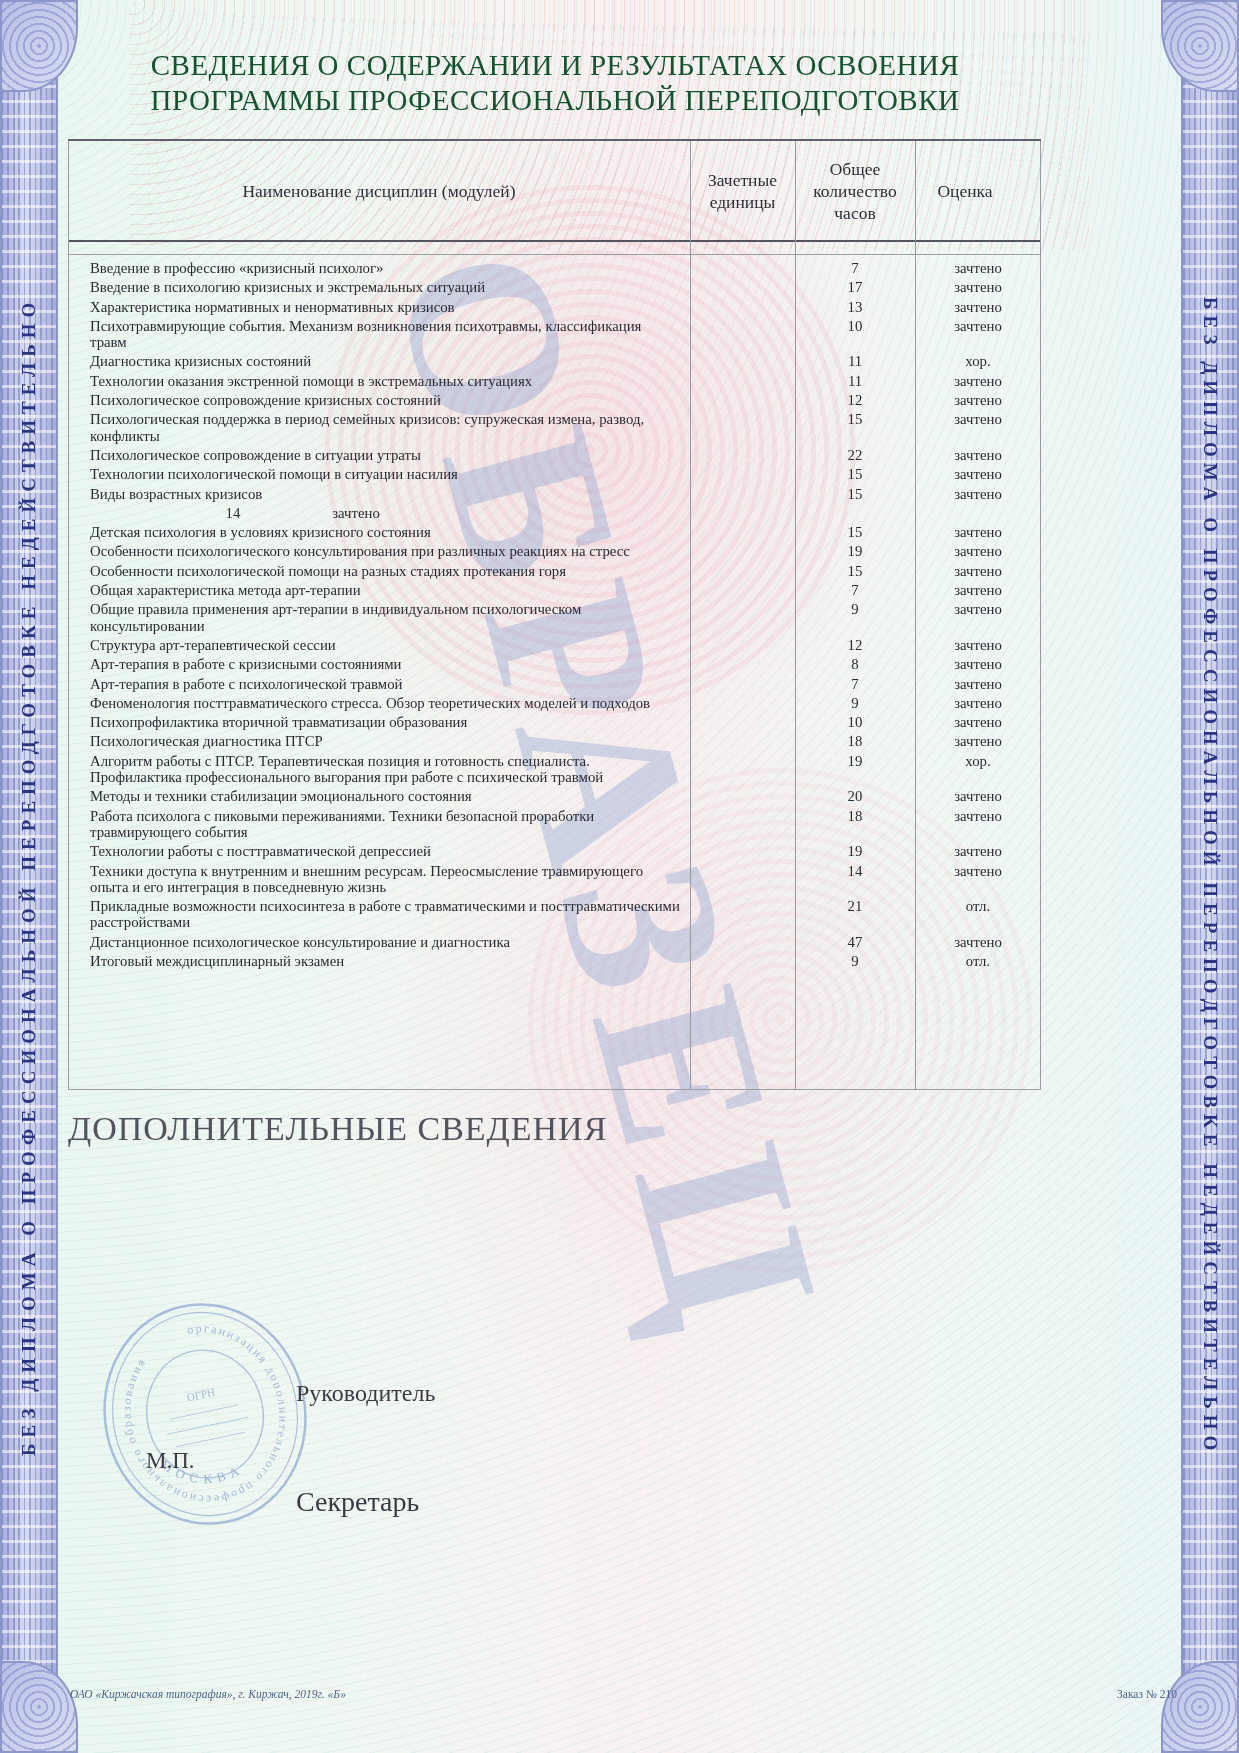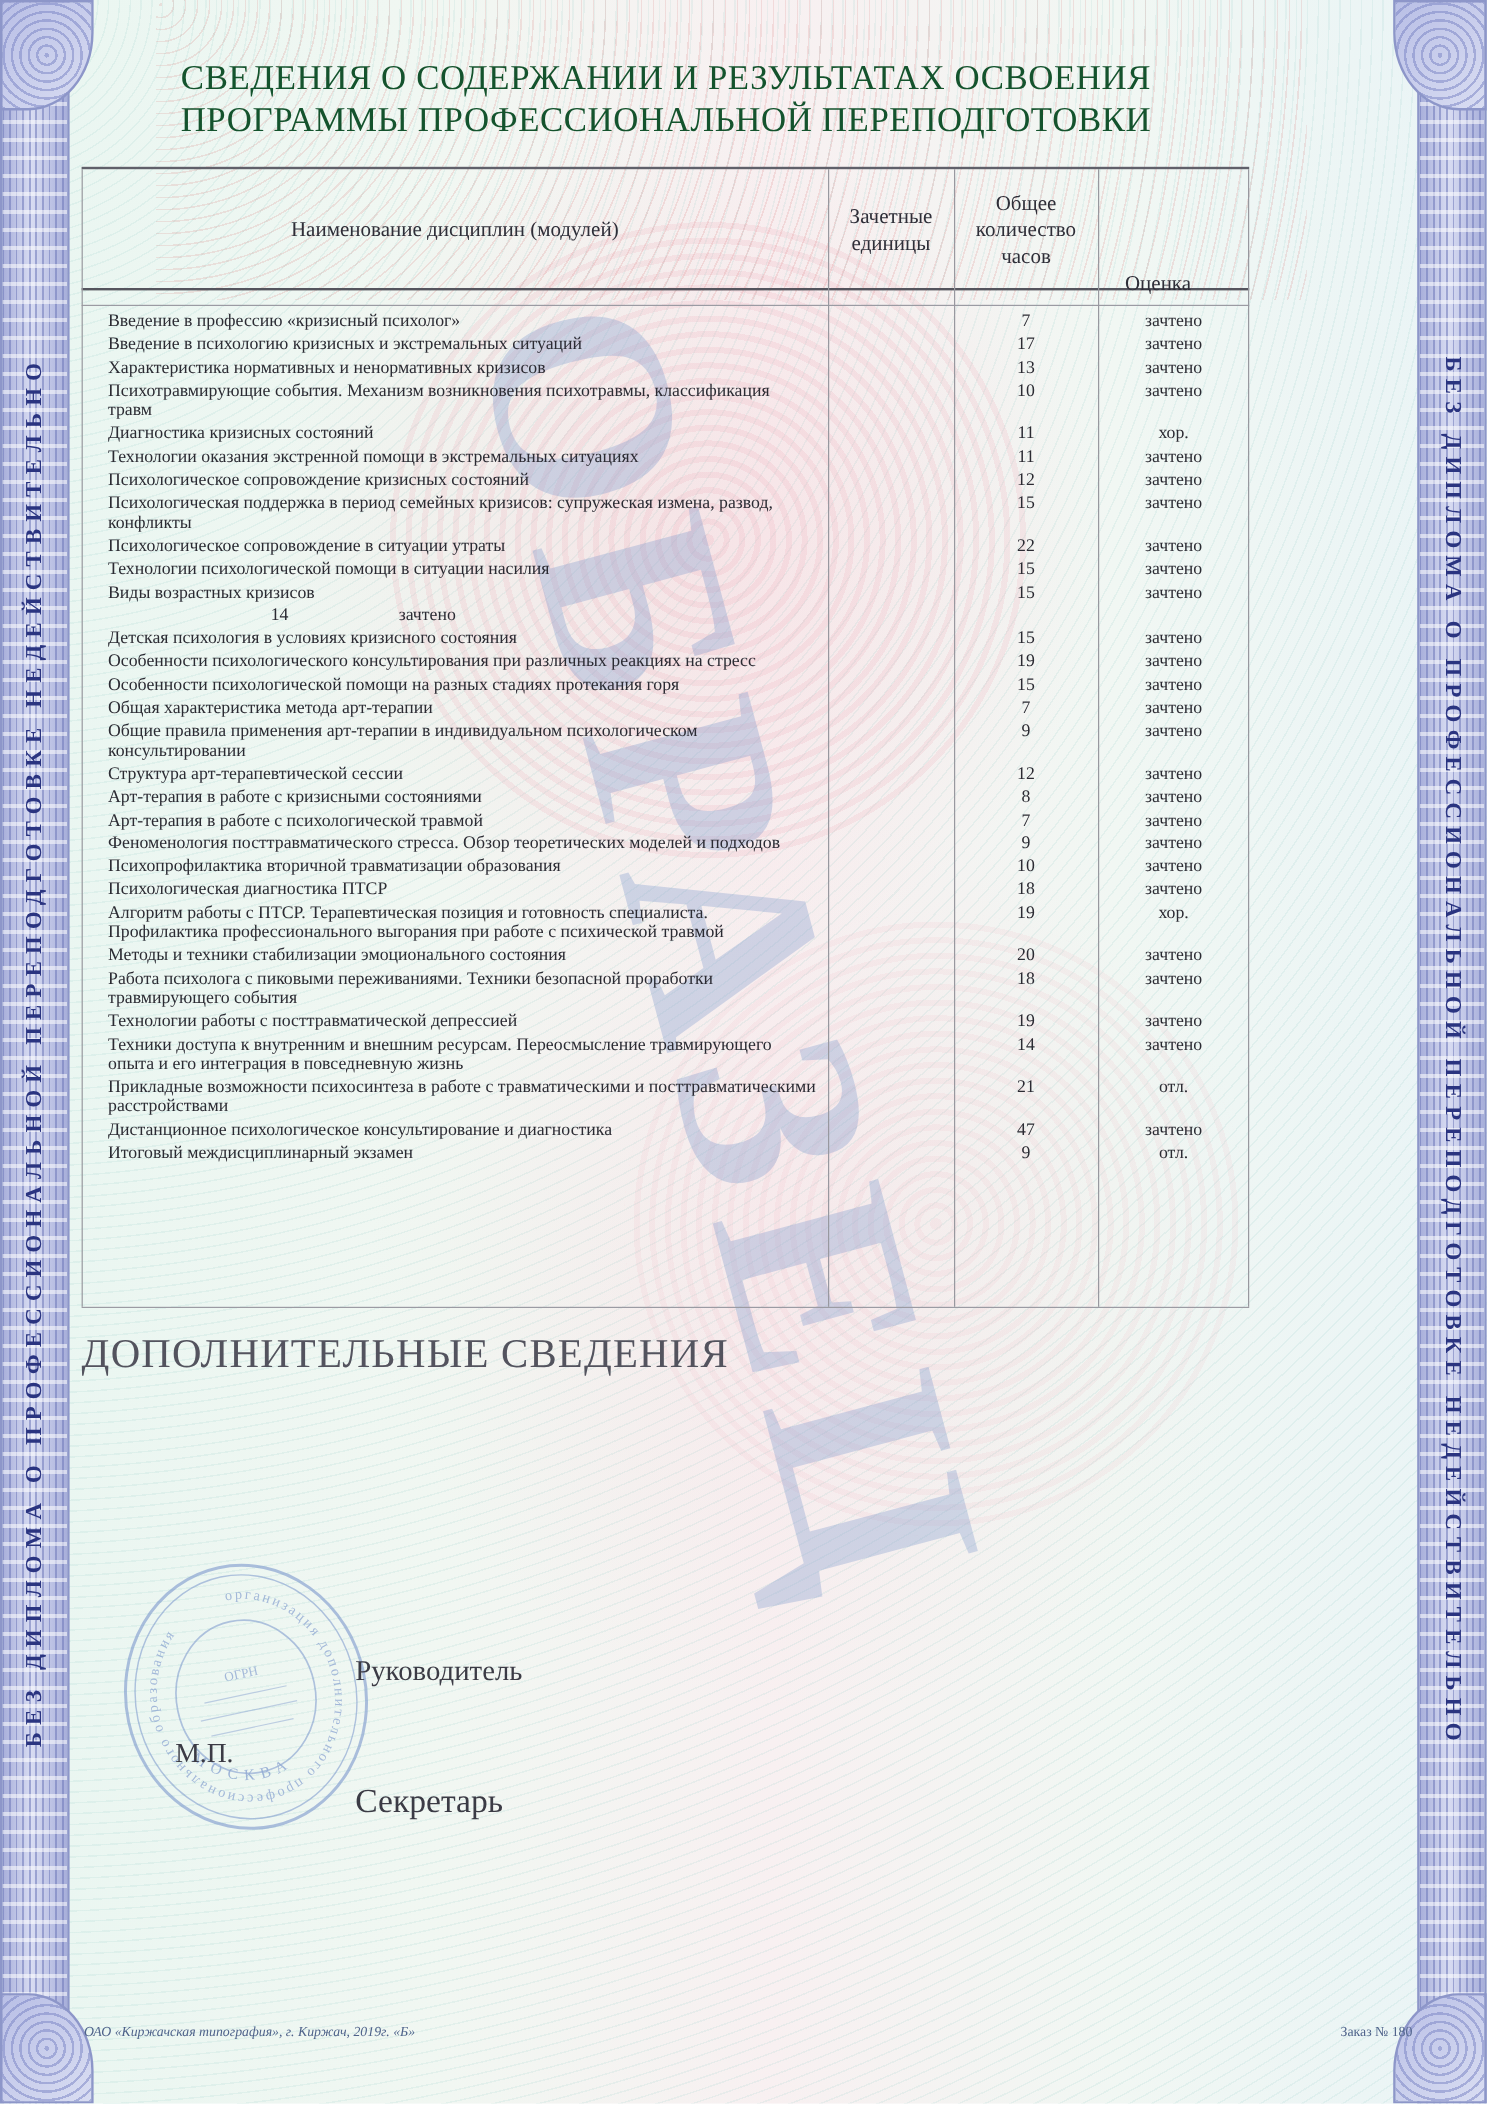--- a/index.html
+++ b/index.html
@@ -79,21 +79,21 @@
   }
   .vline { position:absolute; top:0; bottom:0; width:0; border-left:1px solid #98989f; }
   .vl-0 { left:0; } .vl-1 { left:622px; } .vl-2 { left:727px; } .vl-3 { left:847px; } .vl-4 { left:972px; }
   .thead { position:absolute; left:0; top:0; width:100%; height:101px; border-bottom:2px solid #55555e; }
   .hsep { position:absolute; left:0; width:100%; top:113px; border-top:1px solid #9b9ba3; }
   .th { position:absolute; top:0; height:100%; display:flex; align-items:center; justify-content:center;
         text-align:center; font-size:17.5px; line-height:22px; color:#2e2e38; }
   .th-name  { left:0;     width:622px; }
   .th-cred  { left:622px; width:105px; padding:0 8px; }
   .th-hours { left:727px; width:120px; padding:0 8px; }
-  .th-grade { left:847px; width:100px;margin-top:45px; }
+  .th-grade { left:847px; width:100px; }
   .rows { position:absolute; left:0; top:119px; width:100%; }
   .trow { display:flex; align-items:flex-start; margin-bottom:3px; font-size:14.8px; line-height:16.3px; }
   .cell-name  { width:622px; padding-left:22px; padding-right:10px;font-family:Liberation Serif, serif; }
   .cell-cred  { width:105px; text-align:center; }
   .cell-hours { width:120px; text-align:center; }
   .cell-grade { width:126px; text-align:center; }
 
   .add-info {
     position:absolute; left:68px; top:1110px; z-index:5;
     font-size:34px; letter-spacing:1px; color:#53535e;
@@ -360,14 +360,14 @@
   <line x1="66" y1="130" x2="148" y2="130" stroke="#7b97cc" stroke-width="1" opacity="0.55"></line>
   <line x1="72" y1="144" x2="142" y2="144" stroke="#7b97cc" stroke-width="1" opacity="0.55"></line>
 </svg>
 
 <div class="sig sig-head">Руководитель</div>
 <div class="sig sig-mp">М.П.</div>
 <div class="sig sig-sec">Секретарь</div>
 
 <div class="footer">
   <span class="printer">ОАО «Киржачская типография», г. Киржач, 2019г. «Б»</span>
-  <span class="order">Заказ № 180</span>
+  <span class="order">Заказ № 210</span>
 </div>
 
 </body></html>

